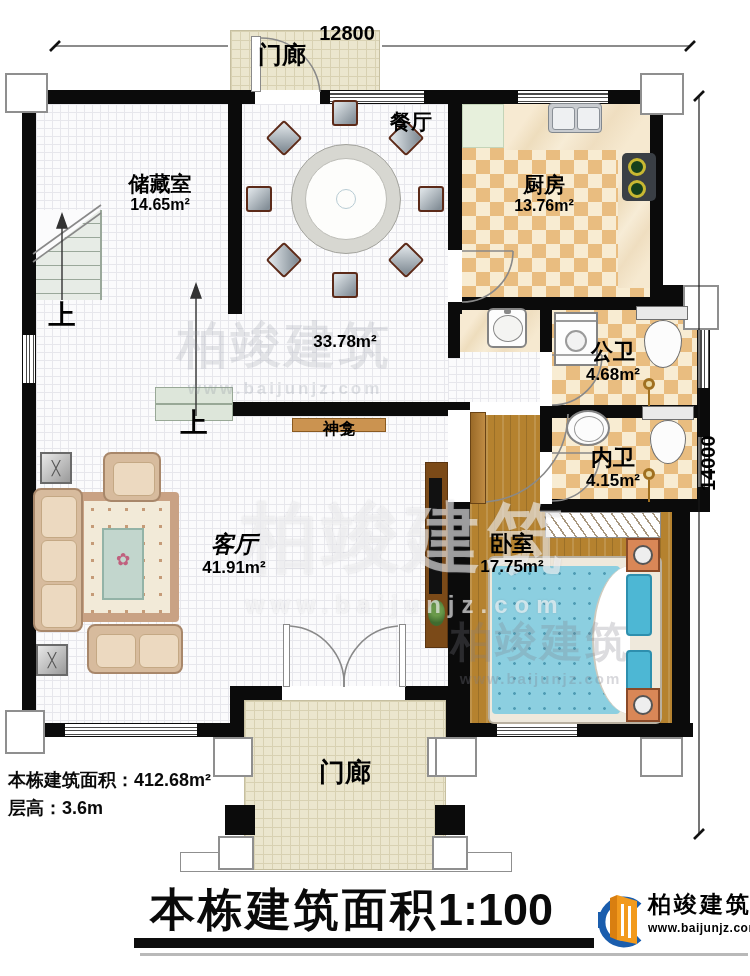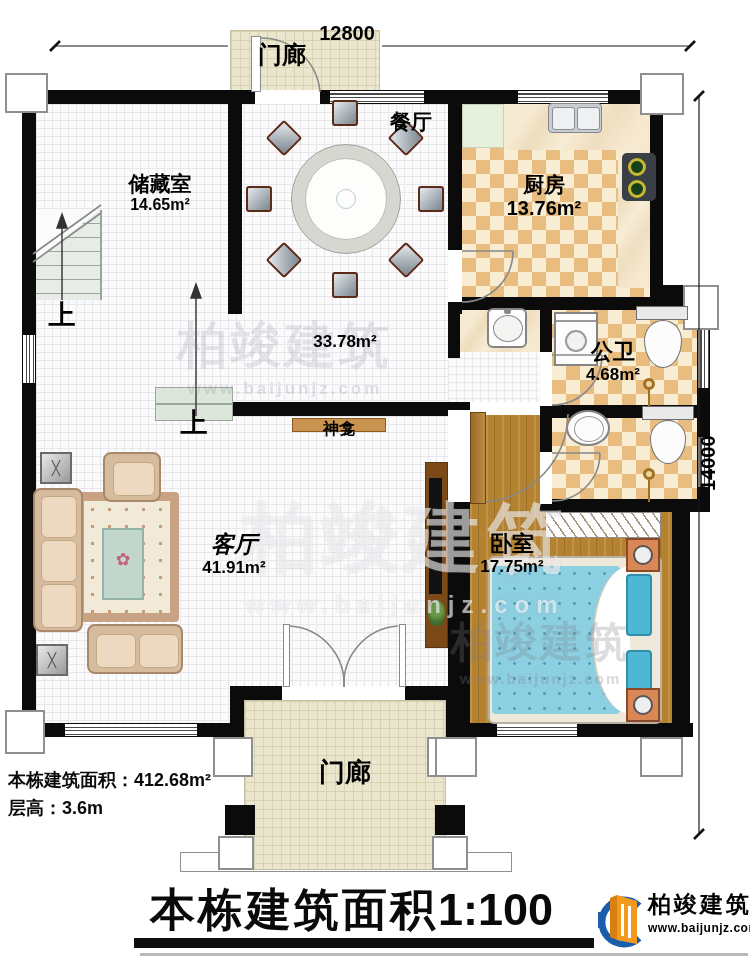--- a/index.html
+++ b/index.html
@@ -246,26 +246,30 @@
   <div class="lbl" style="left:664px;top:452px;width:88px;font-size:20px;transform:rotate(-90deg);">14000</div>
 
   <div class="lbl" style="left:240px;top:42px;width:84px;font-size:24px;">门廊</div>
   <div class="lbl" style="left:378px;top:110px;width:66px;font-size:21px;">餐厅</div>
   <div class="lbl" style="left:100px;top:172px;width:120px;">
     <div style="font-size:21px;">储藏室</div>
     <div style="font-size:16px;">14.65m²</div>
   </div>
   <div class="lbl" style="left:488px;top:173px;width:112px;">
     <div style="font-size:21px;">厨房</div>
-    <div style="font-size:20px;">13.76m²</div>
+    <div style="font-size:16px;">13.76m²</div>
   </div>
   <div class="lbl" style="left:300px;top:332px;width:90px;font-size:17px;">33.78m²</div>
   <div class="lbl" style="left:558px;top:340px;width:110px;">
     <div style="font-size:22px;">公卫</div>
     <div style="font-size:17px;">4.68m²</div>
+  </div>
+  <div class="lbl" style="left:558px;top:446px;width:110px;">
+    <div style="font-size:22px;">内卫</div>
+    <div style="font-size:17px;">4.15m²</div>
   </div>
   <div class="lbl" style="left:452px;top:532px;width:120px;">
     <div style="font-size:22px;">卧室</div>
     <div style="font-size:17px;">17.75m²</div>
   </div>
   <div class="lbl" style="left:172px;top:532px;width:124px;">
     <div style="font-size:23px;font-style:italic;">客厅</div>
     <div style="font-size:17px;">41.91m²</div>
   </div>
   <div class="lbl" style="left:46px;top:300px;width:32px;font-size:27px;">上</div>

